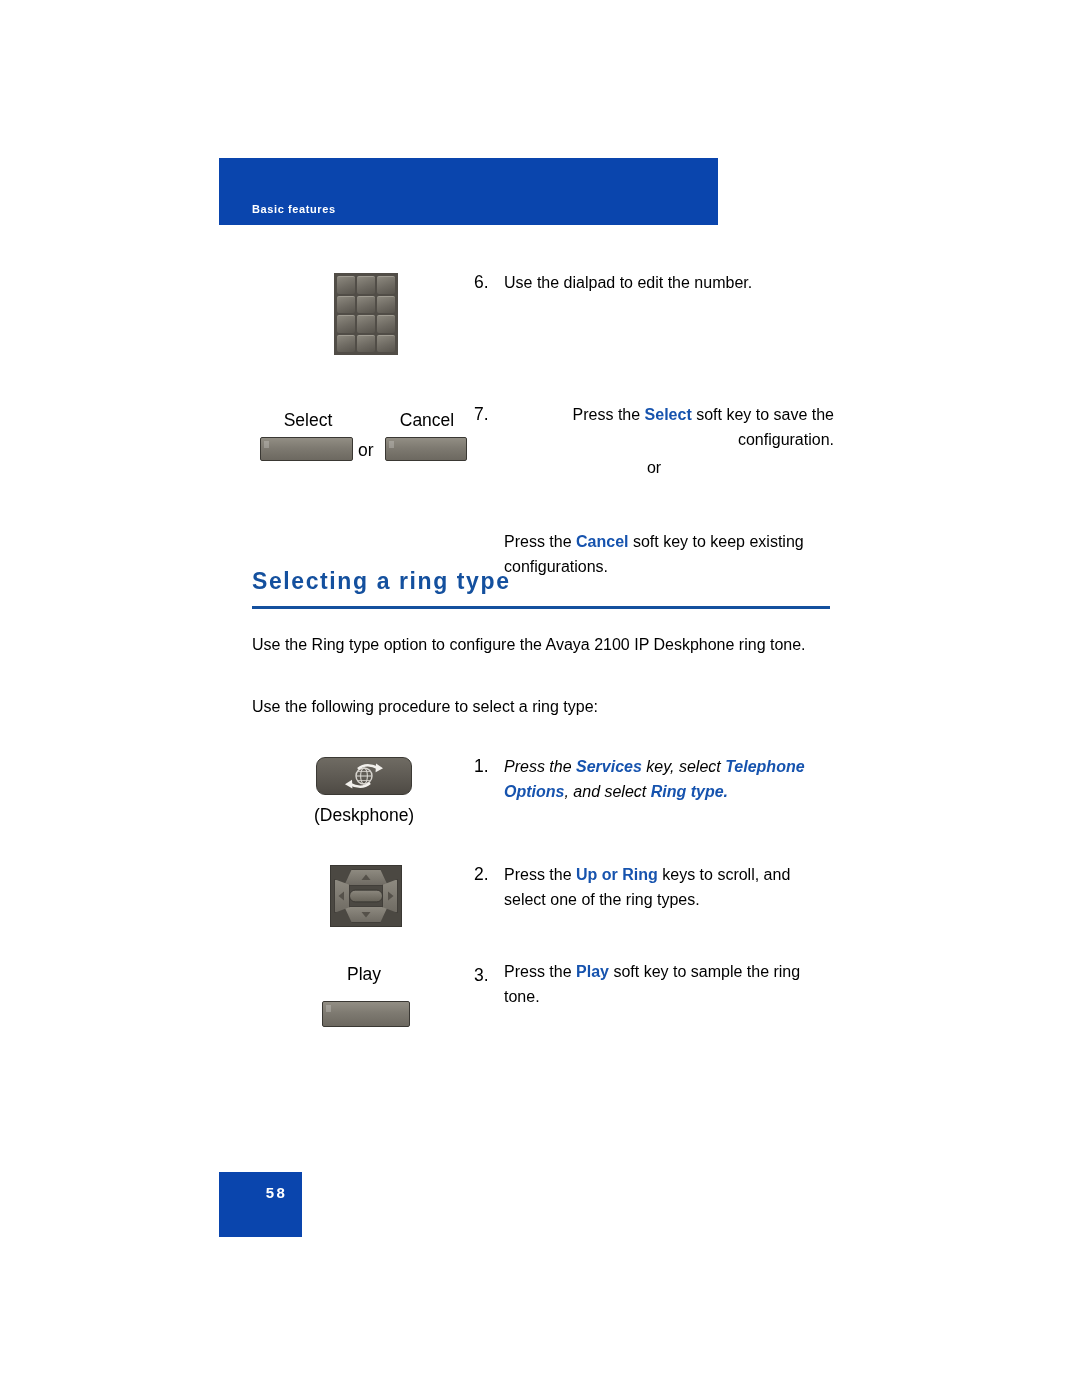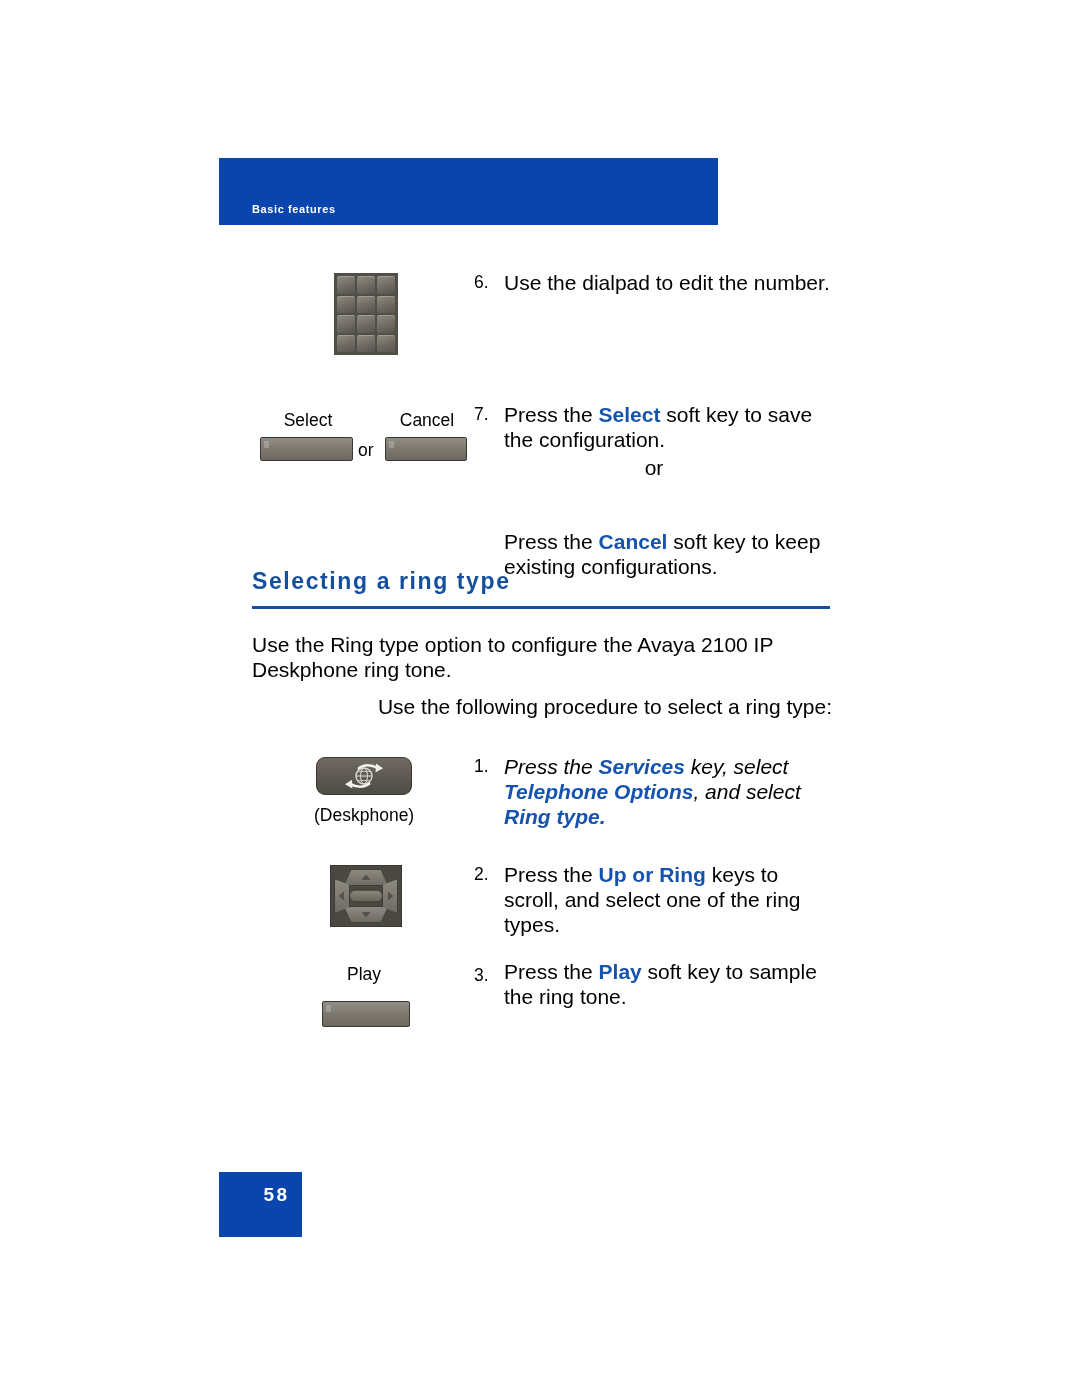--- a/index.html
+++ b/index.html
@@ -31,21 +31,21 @@
     bottom: 10px;
     color: #ffffff;
     font-size: 11px;
     font-weight: bold;
     letter-spacing: 0.6px;
   }
 
   
   .body-text {
     position: absolute;
-    font-size: 21px;
+    font-size: 16px;
     line-height: 25px;
     color: #000000;
   }
   .step-num {
     position: absolute;
     font-size: 17.5px;
     line-height: 25px;
     color: #000000;
   }
   .kw {
@@ -202,21 +202,21 @@
     height: 65px;
     background: #0a45ad;
   }
   .page-number-text {
     position: absolute;
     left: 0;
     right: 0;
     top: 12px;
     text-align: center;
     color: #ffffff;
-    font-size: 19px;
+    font-size: 15px;
     font-weight: bold;
     letter-spacing: 2.5px;
     padding-left: 32px;
   }
 </style>
 </head>
 <body>
 
 <div class="header-banner">
   <div class="header-banner-label">Basic features</div>
@@ -242,33 +242,33 @@
 
 <div class="caption" style="left:258px; top:408px; width:100px;">Select</div>
 <div class="softkey" style="left:260px; top:437px; width:93px;"></div>
 
 <div class="or-word" style="left:358px; top:438px;">or</div>
 
 <div class="caption" style="left:377px; top:408px; width:100px;">Cancel</div>
 <div class="softkey" style="left:385px; top:437px; width:82px;"></div>
 
 <div class="step-num" style="left:474px; top:402px;">7.</div>
-<div class="body-text" style="left:504px; top:402px; width:330px;">
+<div class="body-text" style="left:504px; top:402px; width:330px;text-align:right;">
   <span>Press the </span><span class="kw">Select</span><span> soft key to save the configuration.</span>
 </div>
 <div class="body-text" style="left:504px; top:455px; width:300px; text-align:center;">or</div>
 <div class="body-text" style="left:504px; top:486px; width:330px;margin-top:43px;">
   <span>Press the </span><span class="kw">Cancel</span><span> soft key to keep existing configurations.</span>
 </div>
 
 <div class="section-heading">Selecting a ring type</div>
 <div class="heading-rule"></div>
 
 <div class="body-text" style="left:252px; top:632px; width:580px;">Use the Ring type option to configure the Avaya 2100 IP Deskphone ring tone.</div>
-<div class="body-text" style="left:252px; top:694px; width:580px;text-align:right;">Use the following procedure to select a ring type:</div>
+<div class="body-text" style="left:252px; top:694px; width:580px;">Use the following procedure to select a ring type:</div>
 
 <div class="services-key">
   <svg class="services-icon" viewBox="0 0 56 26">
 
     <circle cx="28" cy="13" r="8" fill="none" stroke="#d8d5cf" stroke-width="1.4"></circle>
     <ellipse cx="28" cy="13" rx="3.4" ry="8" fill="none" stroke="#d8d5cf" stroke-width="1.1"></ellipse>
     <line x1="20" y1="13" x2="36" y2="13" stroke="#d8d5cf" stroke-width="1.1"></line>
     <line x1="21.4" y1="8.4" x2="34.6" y2="8.4" stroke="#d8d5cf" stroke-width="0.9"></line>
     <line x1="21.4" y1="17.6" x2="34.6" y2="17.6" stroke="#d8d5cf" stroke-width="0.9"></line>
 

